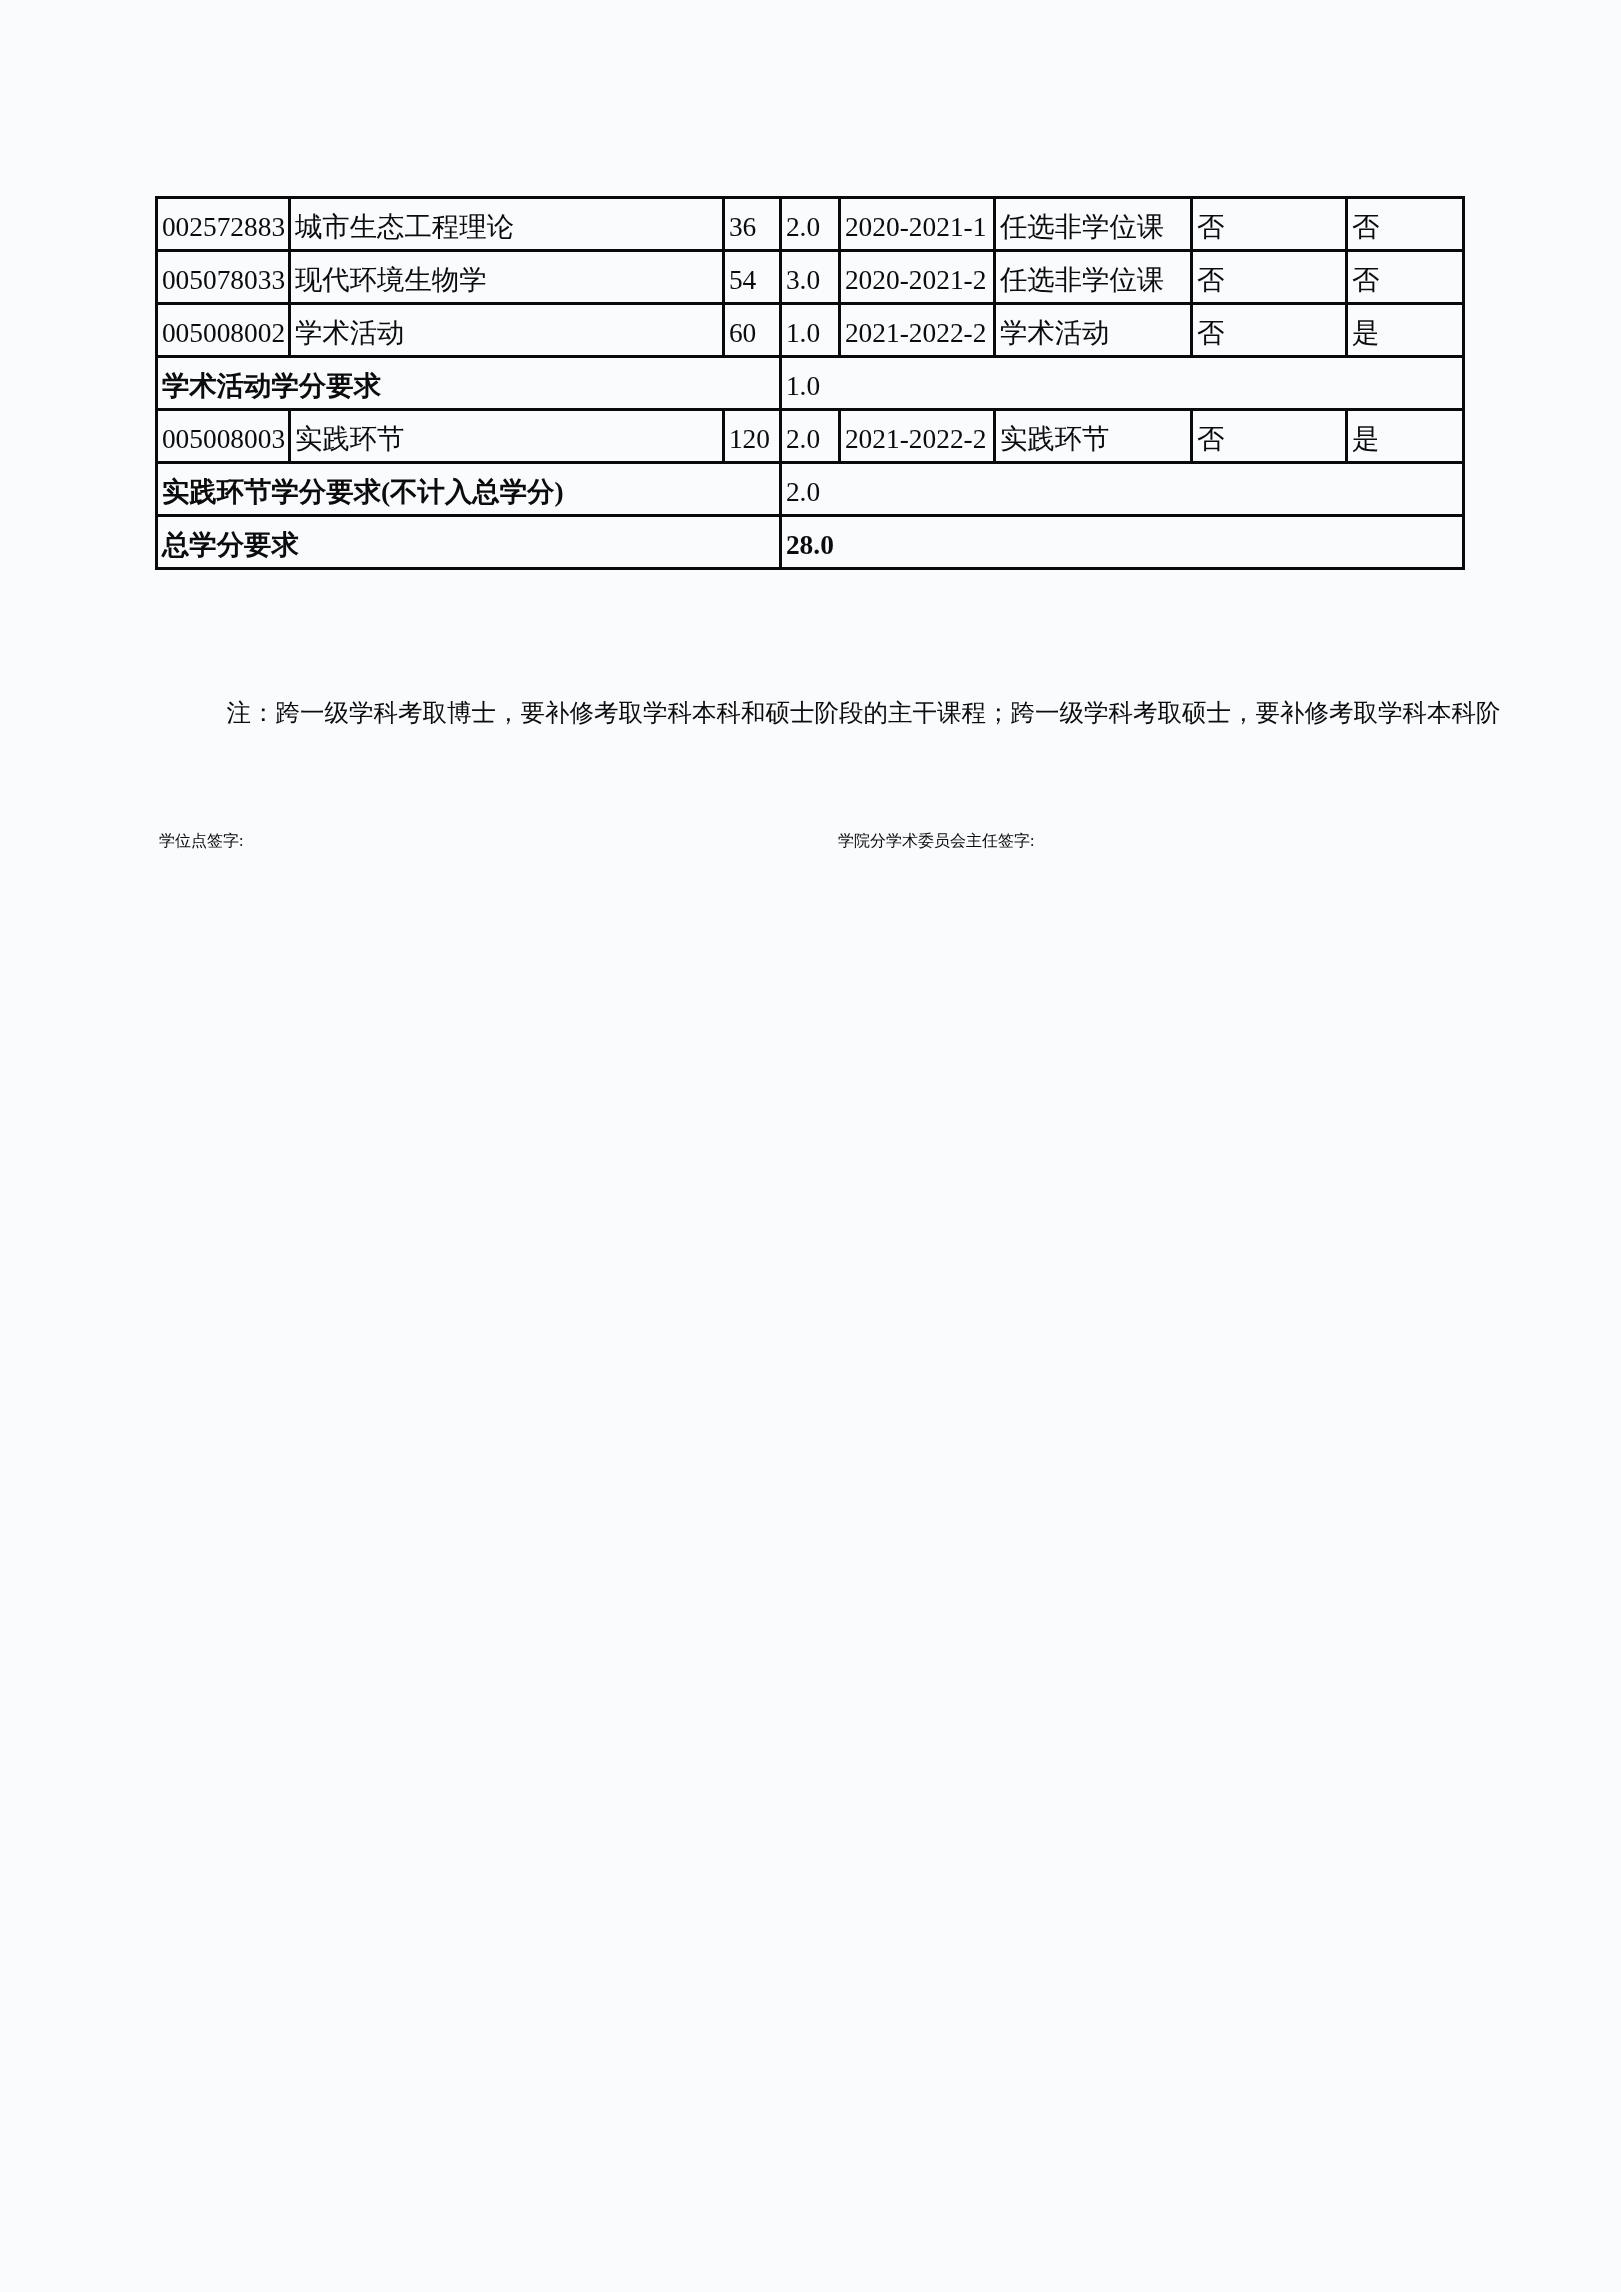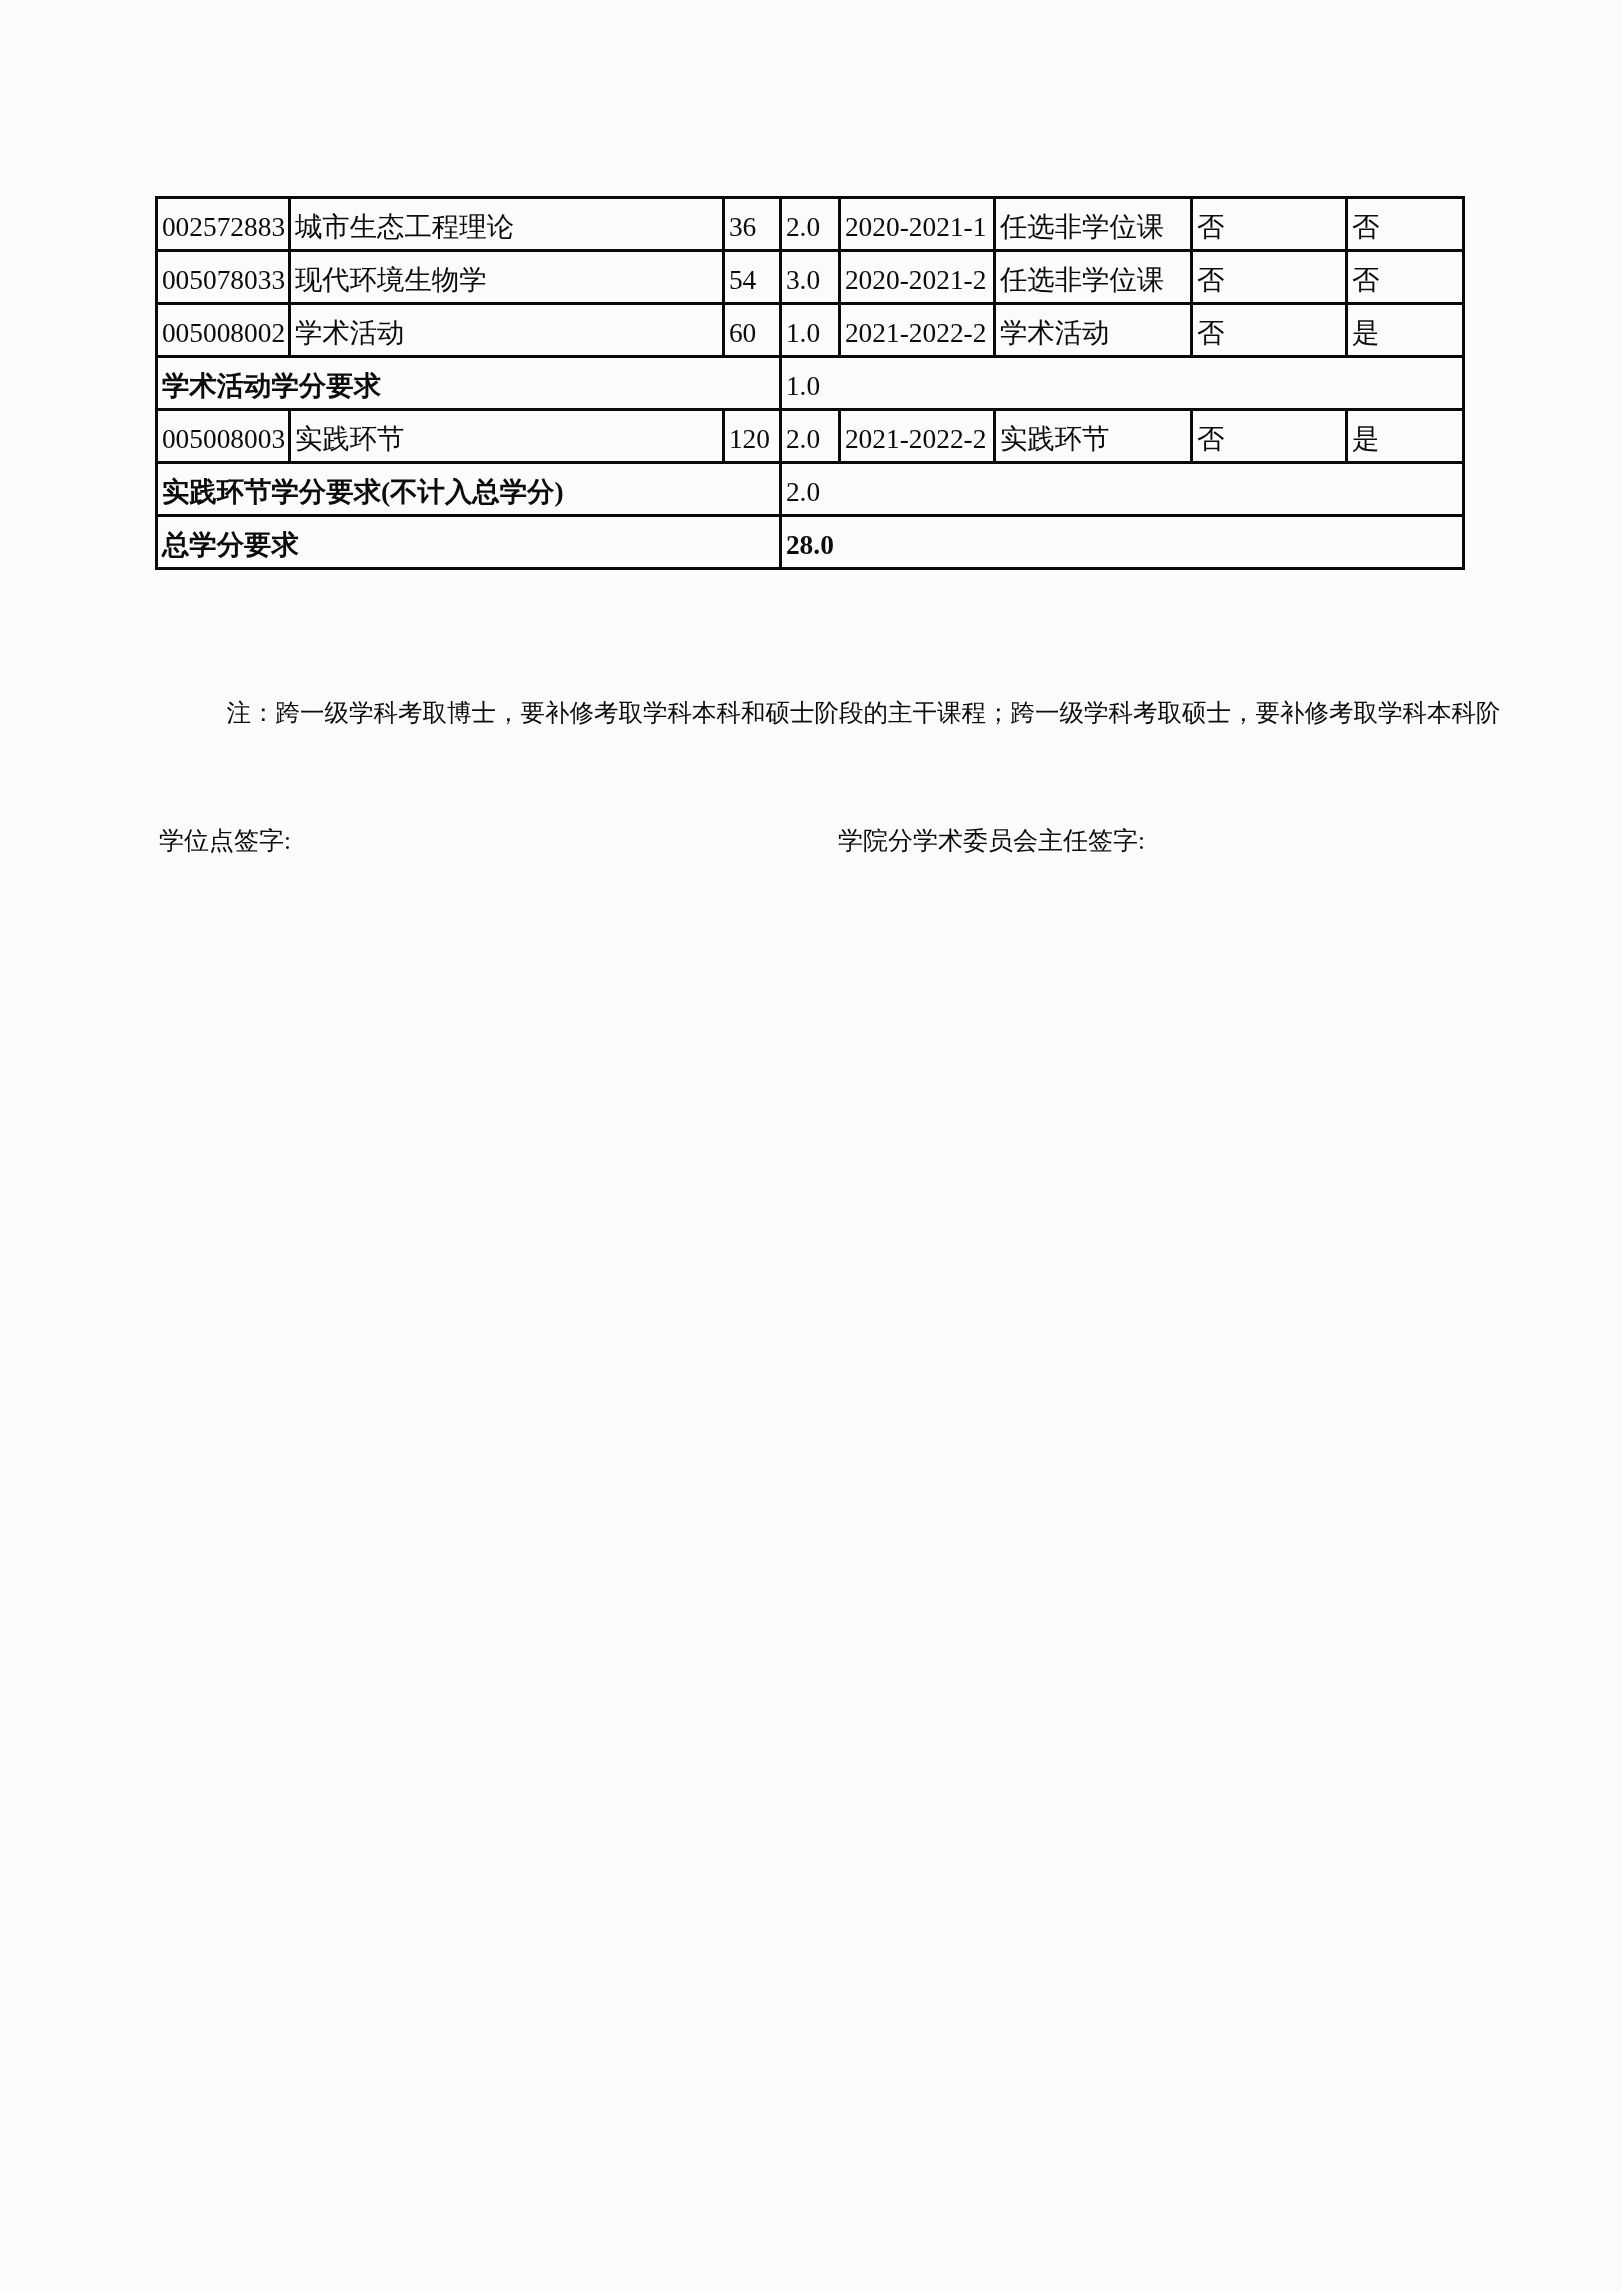--- a/index.html
+++ b/index.html
@@ -55,21 +55,21 @@
   }
   .note-line.first {
     text-indent: 25.5px;
   }
   .signatures {
     position: absolute;
     left: 0;
     top: 816px;
     width: 100%;
     height: 49px;
-    font-size: 25px;
+    font-size: 16px;
   }
   .sig-left {
     position: absolute;
     left: 159px;
     line-height: 49px;
   }
   .sig-right {
     position: absolute;
     left: 838px;
     line-height: 49px;

